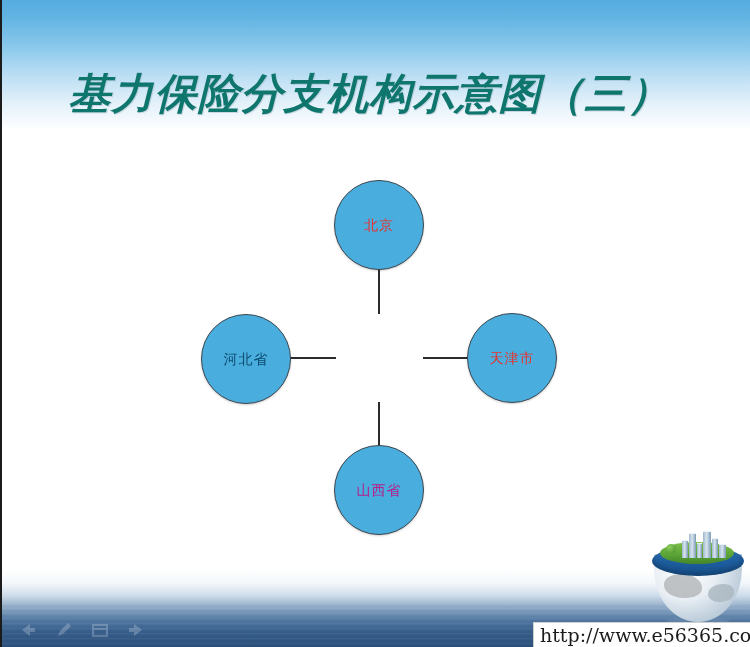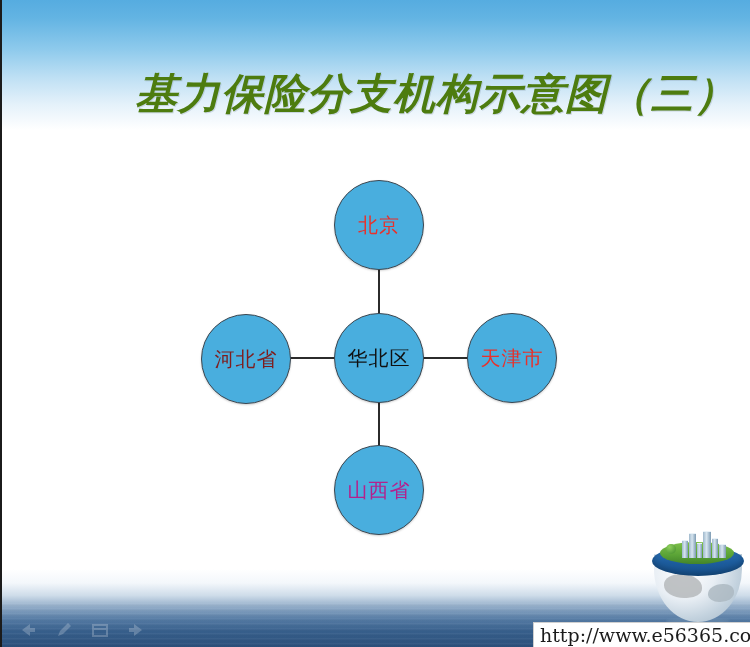--- a/index.html
+++ b/index.html
@@ -65,27 +65,27 @@
         rgba(0,0,0,0.0) 5px);
     opacity: .85;
   }
 
   
   .title {
     position: absolute;
     left: 0;
     top: 66px;
     width: 735px;
-    text-align: right;
+    text-align: center;
     font-family: "DejaVu Serif", "Liberation Serif", serif;
     font-size: 42px;
     font-weight: bold;
     font-style: italic;
     letter-spacing: 1px;
-    color: #4d7c0f;
+    color: #0f766e;
     white-space: nowrap;
     text-shadow: 1px 1px 0 rgba(140,160,180,0.35);
   }
 
   
   .diagram {
     position: absolute;
     left: 0; top: 0;
     width: 750px;
     height: 647px;
@@ -108,21 +108,21 @@
     box-sizing: border-box;
     display: flex;
     align-items: center;
     justify-content: center;
     pointer-events: auto;
     cursor: default;
     box-shadow: 0 1px 2px rgba(0,0,0,0.18);
   }
   .node-label {
     font-family: "DejaVu Serif", "Liberation Serif", serif;
-    font-size: 20px;
+    font-size: 14px;
     font-weight: normal;
     letter-spacing: 1px;
     line-height: 1;
     white-space: nowrap;
   }
 
   
   .globe-wrap {
     position: absolute;
     left: 648px;
@@ -280,26 +280,23 @@
     <div class="edge vertical" style="left:376px; top:268px; height:46px;"></div>
     <div class="edge vertical" style="left:376px; top:402px; height:46px;"></div>
     <div class="edge horizontal" style="left:288px; top:357px; width:46px;"></div>
     <div class="edge horizontal" style="left:421px; top:357px; width:46px;"></div>
 
     <div class="node" style="left:332px; top:180px;">
       <span class="node-label" style="color:#E8312B;">北京</span>
     </div>
 
     <div class="node" style="left:199px; top:314px;">
-      <span class="node-label" style="color:#7f1d1d;">河北省</span>
-    </div>
-
-    <div class="node" style="left:332px; top:313px;">
-      <span class="node-label" style="color:#101010;">华北区</span>
-    </div>
+      <span class="node-label" style="color:#0c4a6e;">河北省</span>
+    </div>
+
 
     <div class="node" style="left:332px; top:445px;">
       <span class="node-label" style="color:#B5208C;">山西省</span>
     </div>
 
     <div class="node" style="left:465px; top:313px;">
       <span class="node-label" style="color:#E8312B;">天津市</span>
     </div>
 
   </div>

